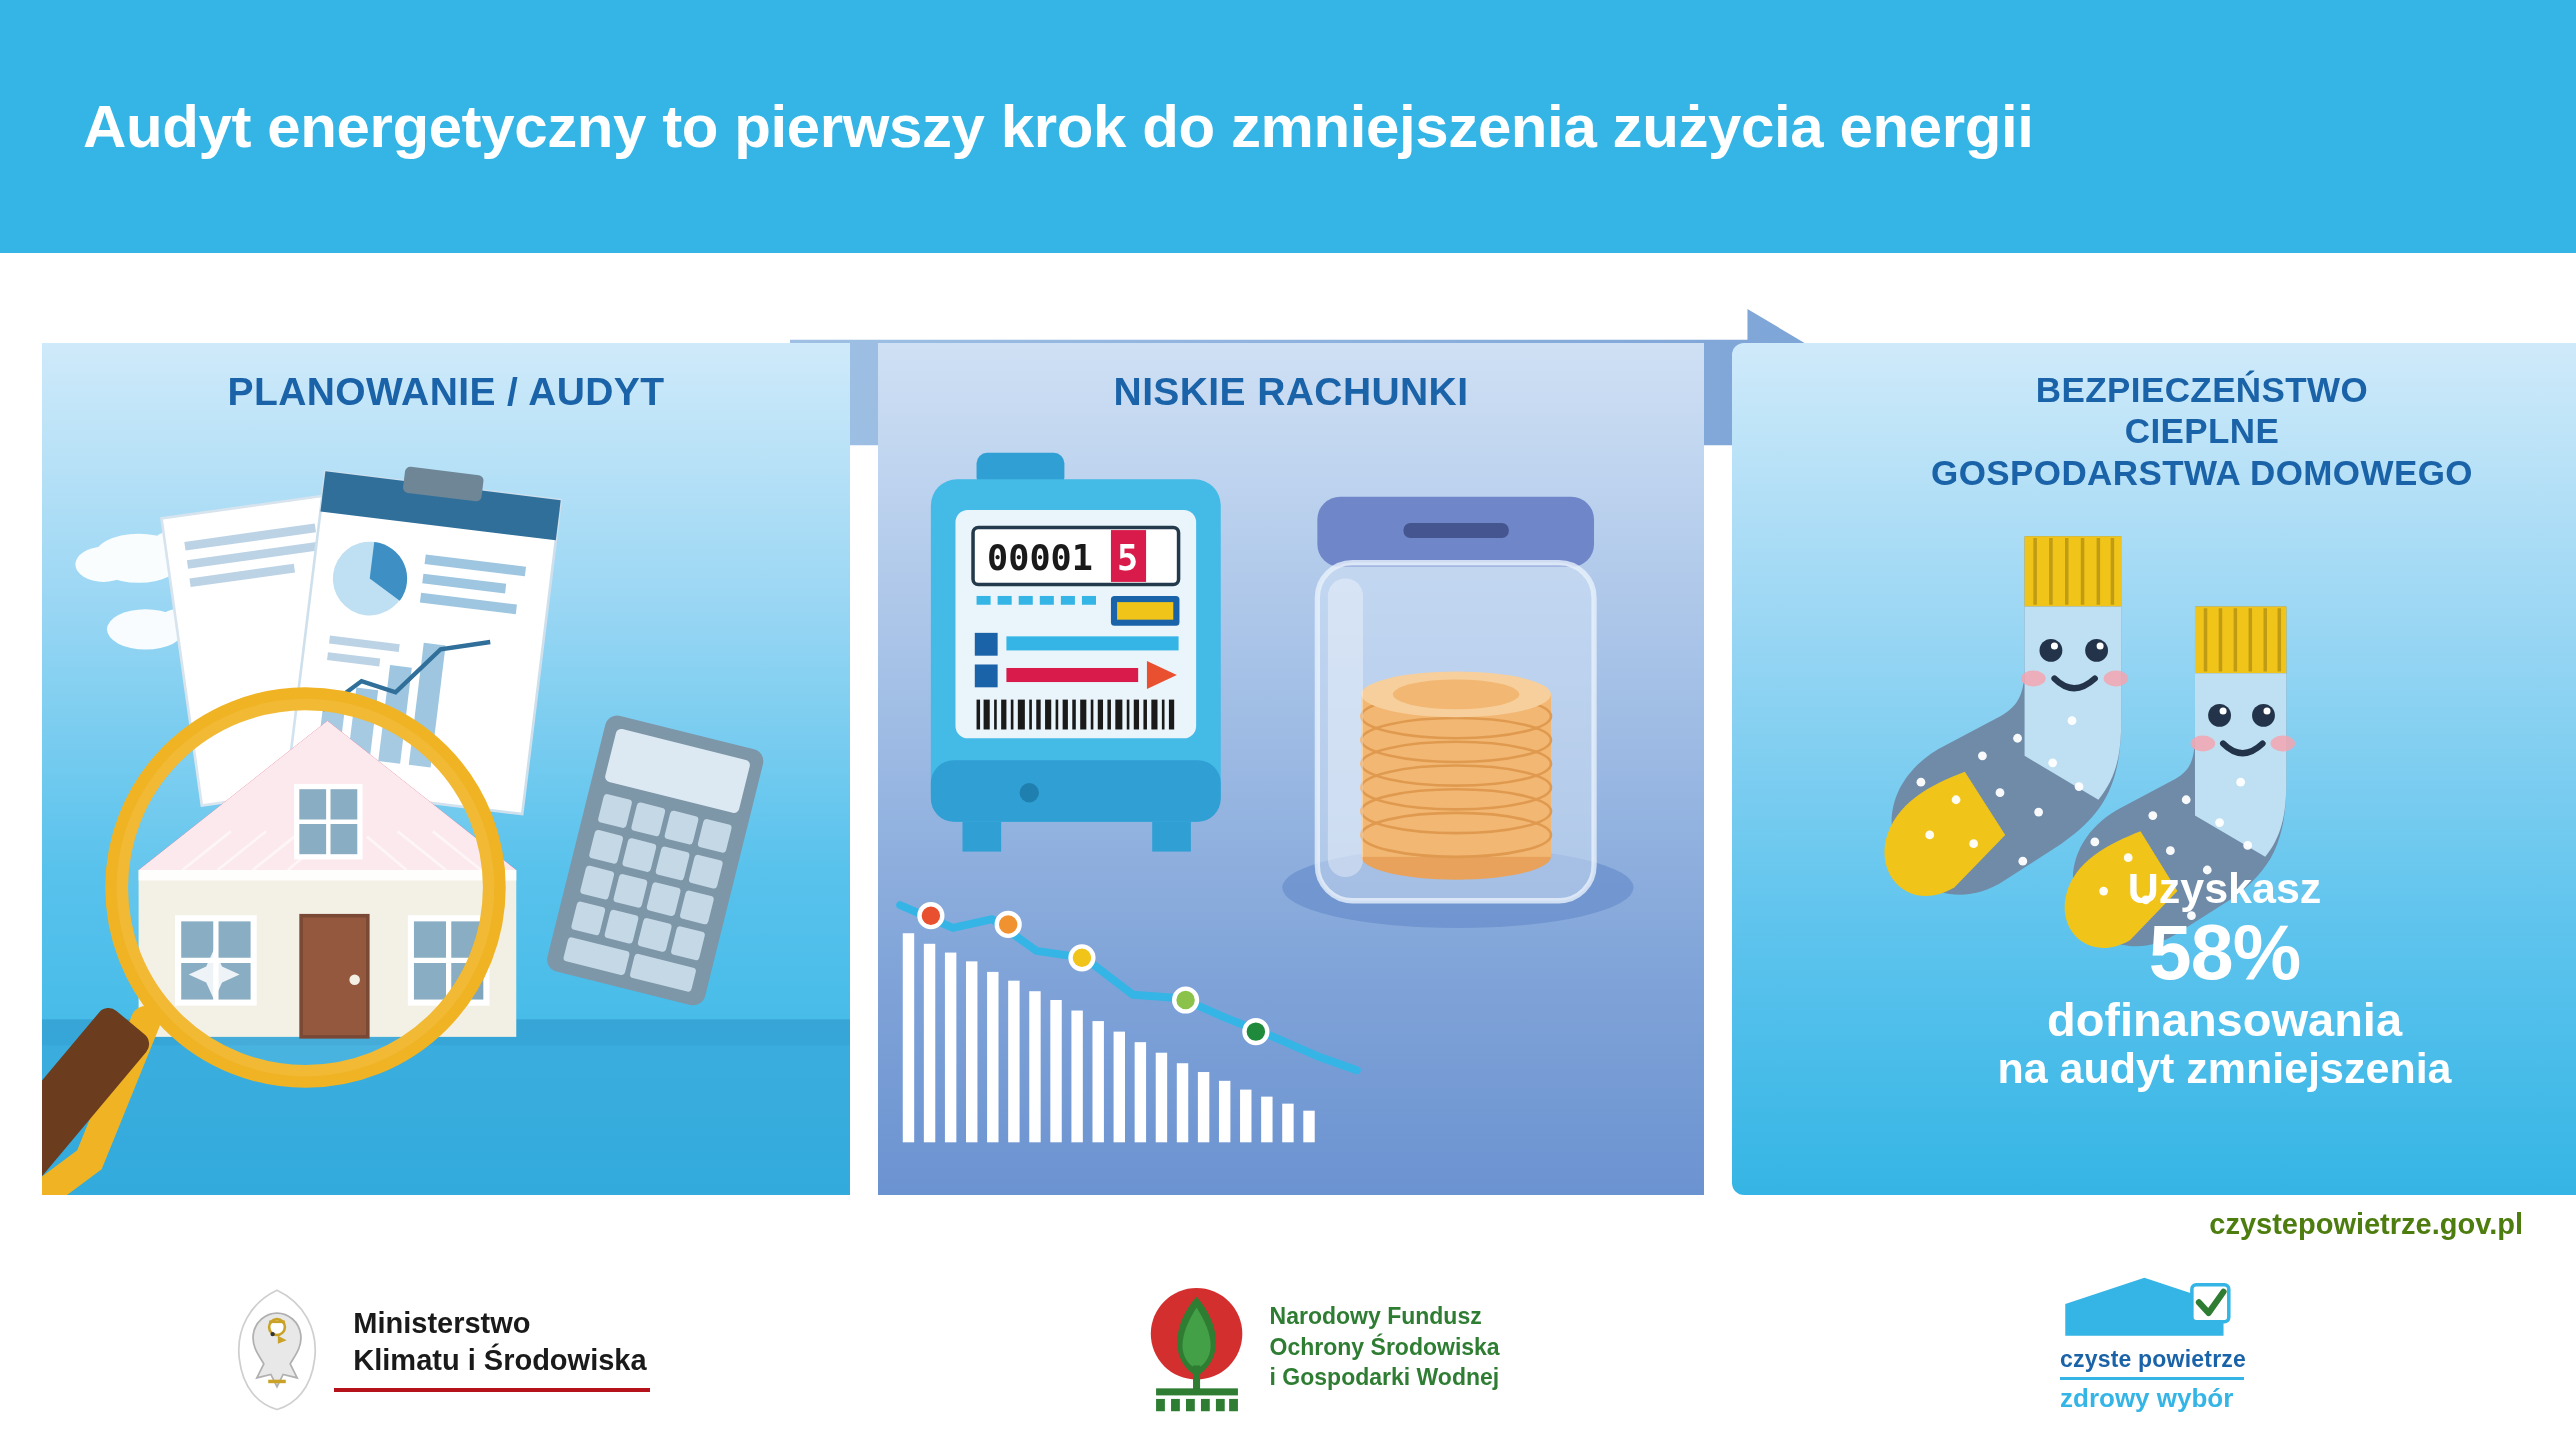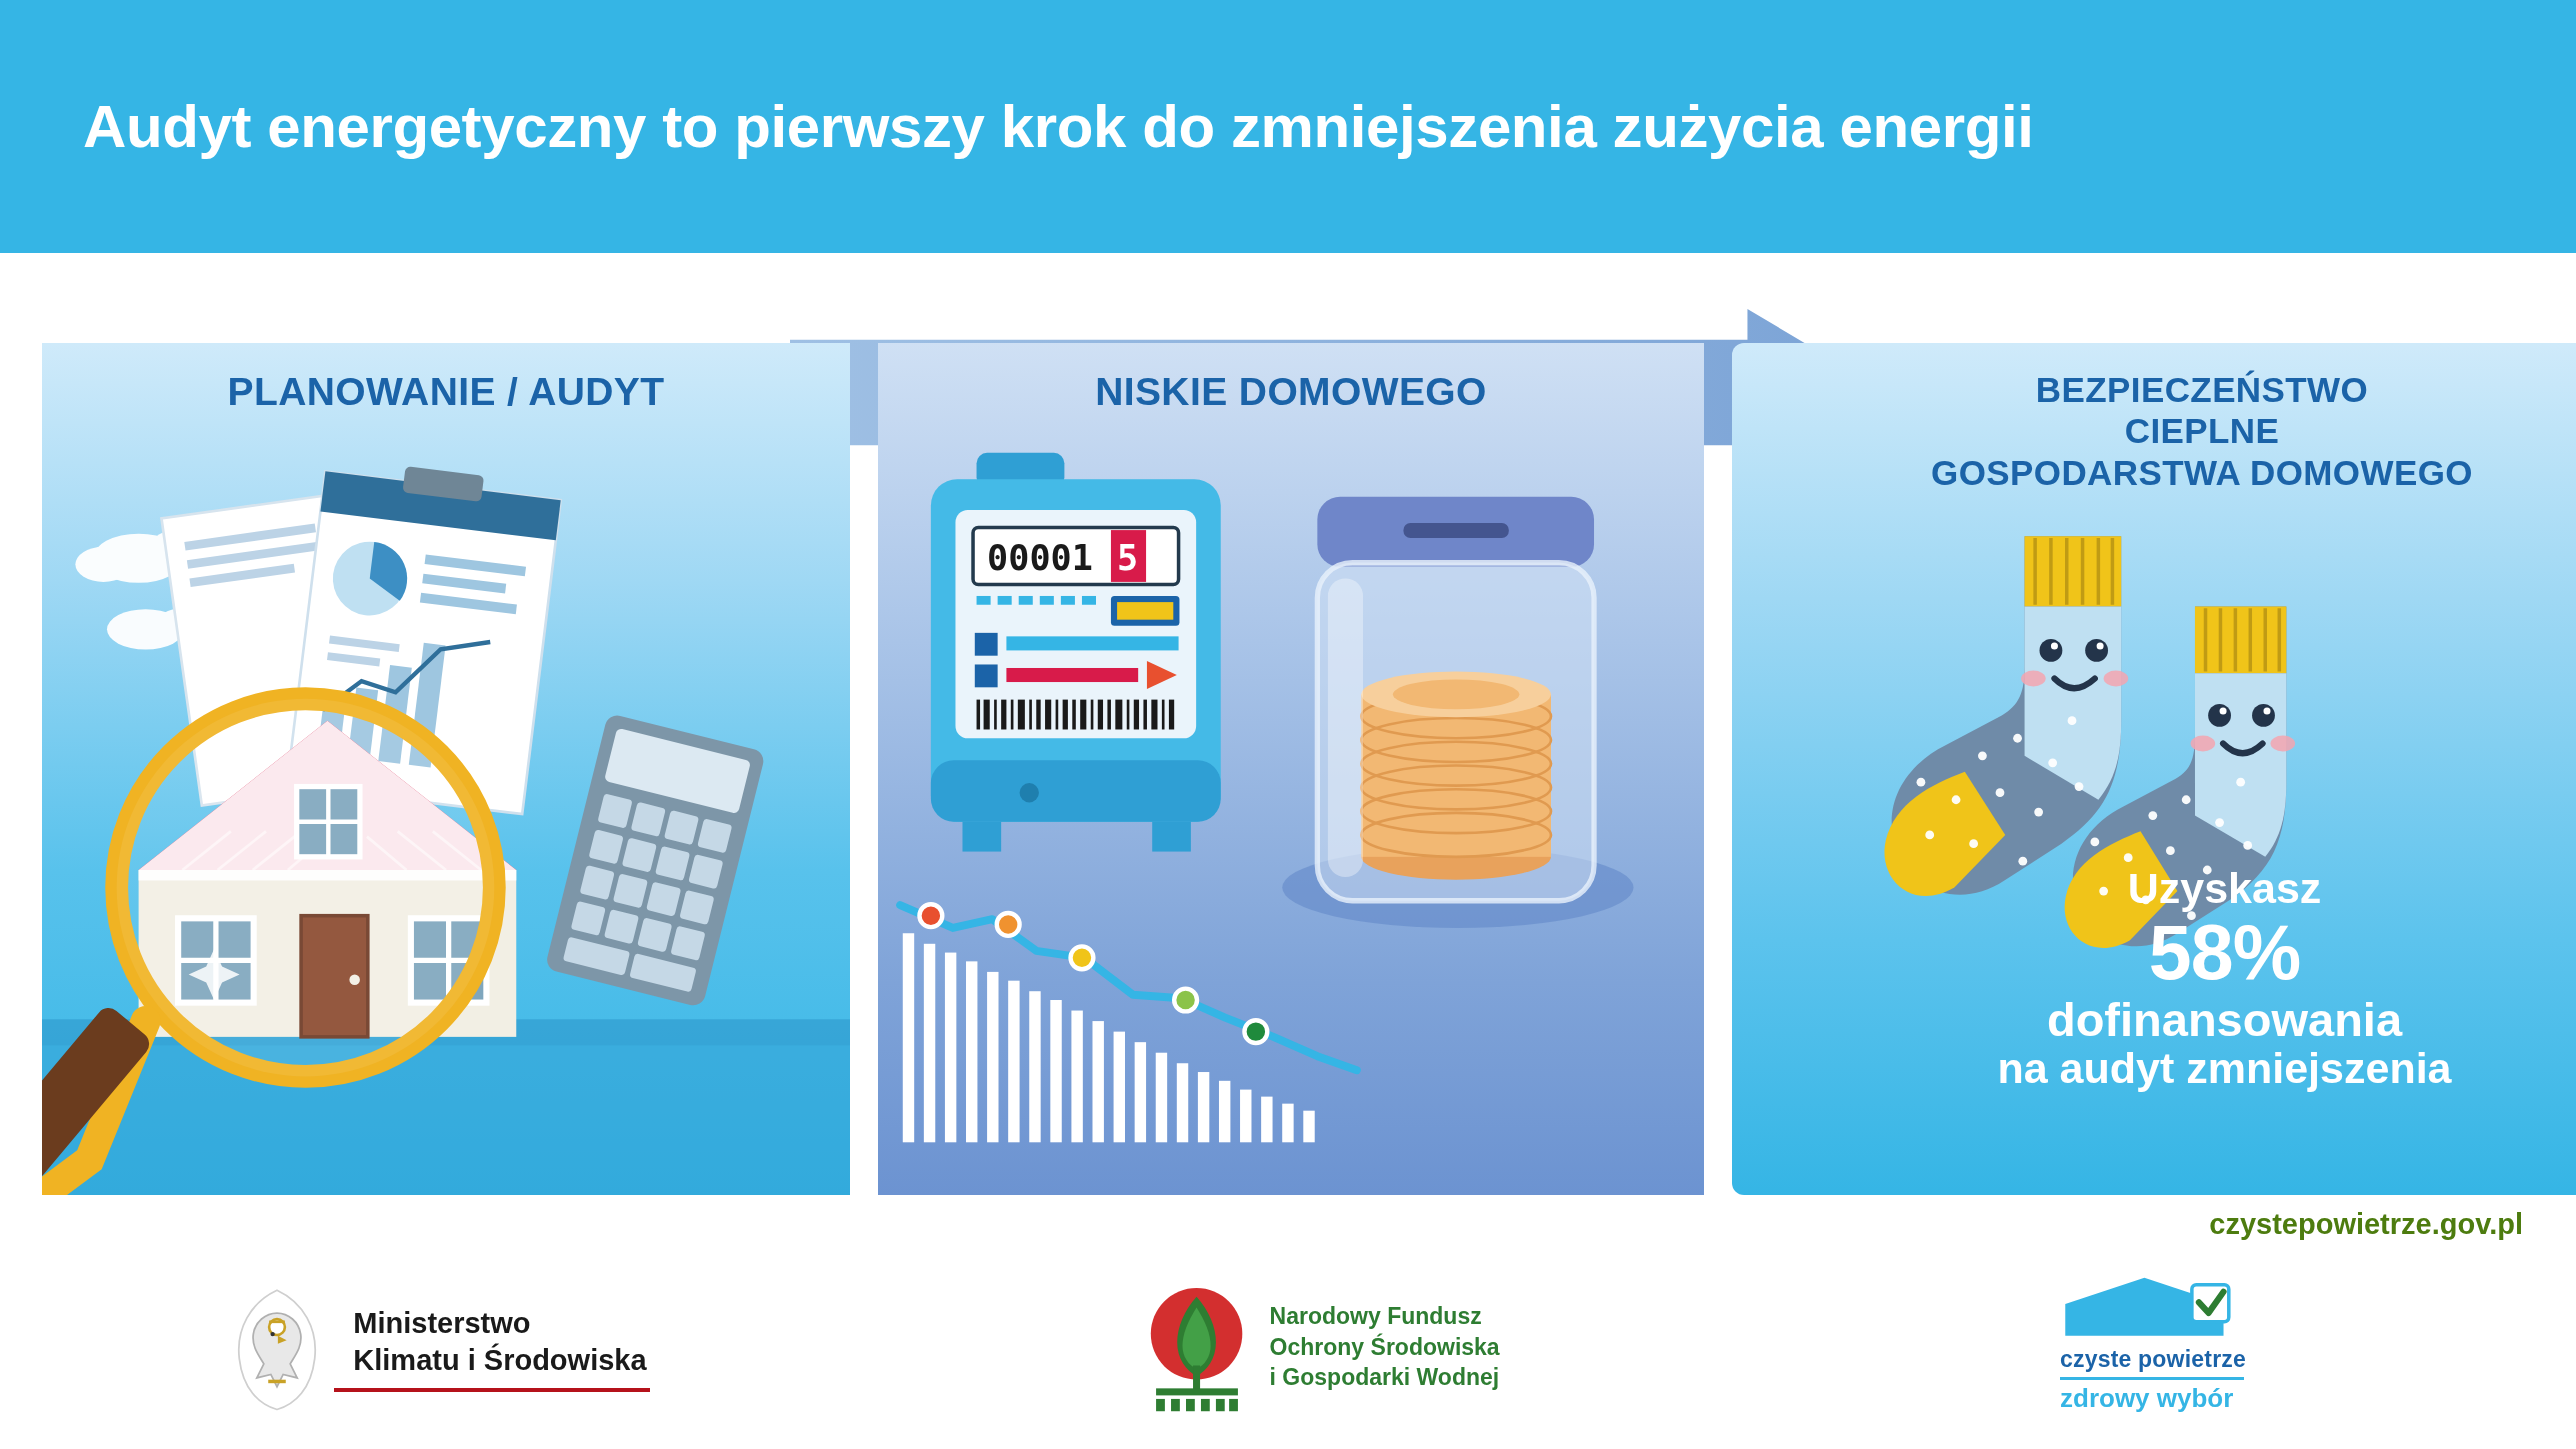--- a/index.html
+++ b/index.html
@@ -308,21 +308,21 @@
         <rect x="60" y="790" width="70" height="210" rx="14" fill="#6b3c1e"></rect>
       </g>
       <g fill="#ffffff" opacity="0.85">
         <path d="M196 690 l9 20 20 9 -20 9 -9 20 -9 -20 -20 -9 20 -9 z"></path>
       </g>
     </g>
   </svg>
 </div>
 
 <div class="panel panel-2">
-  <div class="panel-label">NISKIE DOMOWEGO</div>
+  <div class="panel-label">NISKIE RACHUNKI</div>
 
   <svg class="art" viewBox="0 0 940 970">
 
     <g>
       <rect x="112" y="125" width="100" height="40" rx="12" fill="#2f9fd4"></rect>
       <rect x="60" y="155" width="330" height="390" rx="30" fill="#35b5e5"></rect>
       <rect x="60" y="155" width="330" height="390" rx="30" fill="#ffffff" opacity="0.08"></rect>
       <rect x="88" y="190" width="274" height="260" rx="14" fill="#eaf4fb"></rect>
       <rect x="108" y="210" width="234" height="65" rx="6" fill="#ffffff" stroke="#233a4d" stroke-width="4"></rect>
       <g font-family="DejaVu Sans Mono, monospace" font-size="40" font-weight="bold" fill="#1a1a1a">

